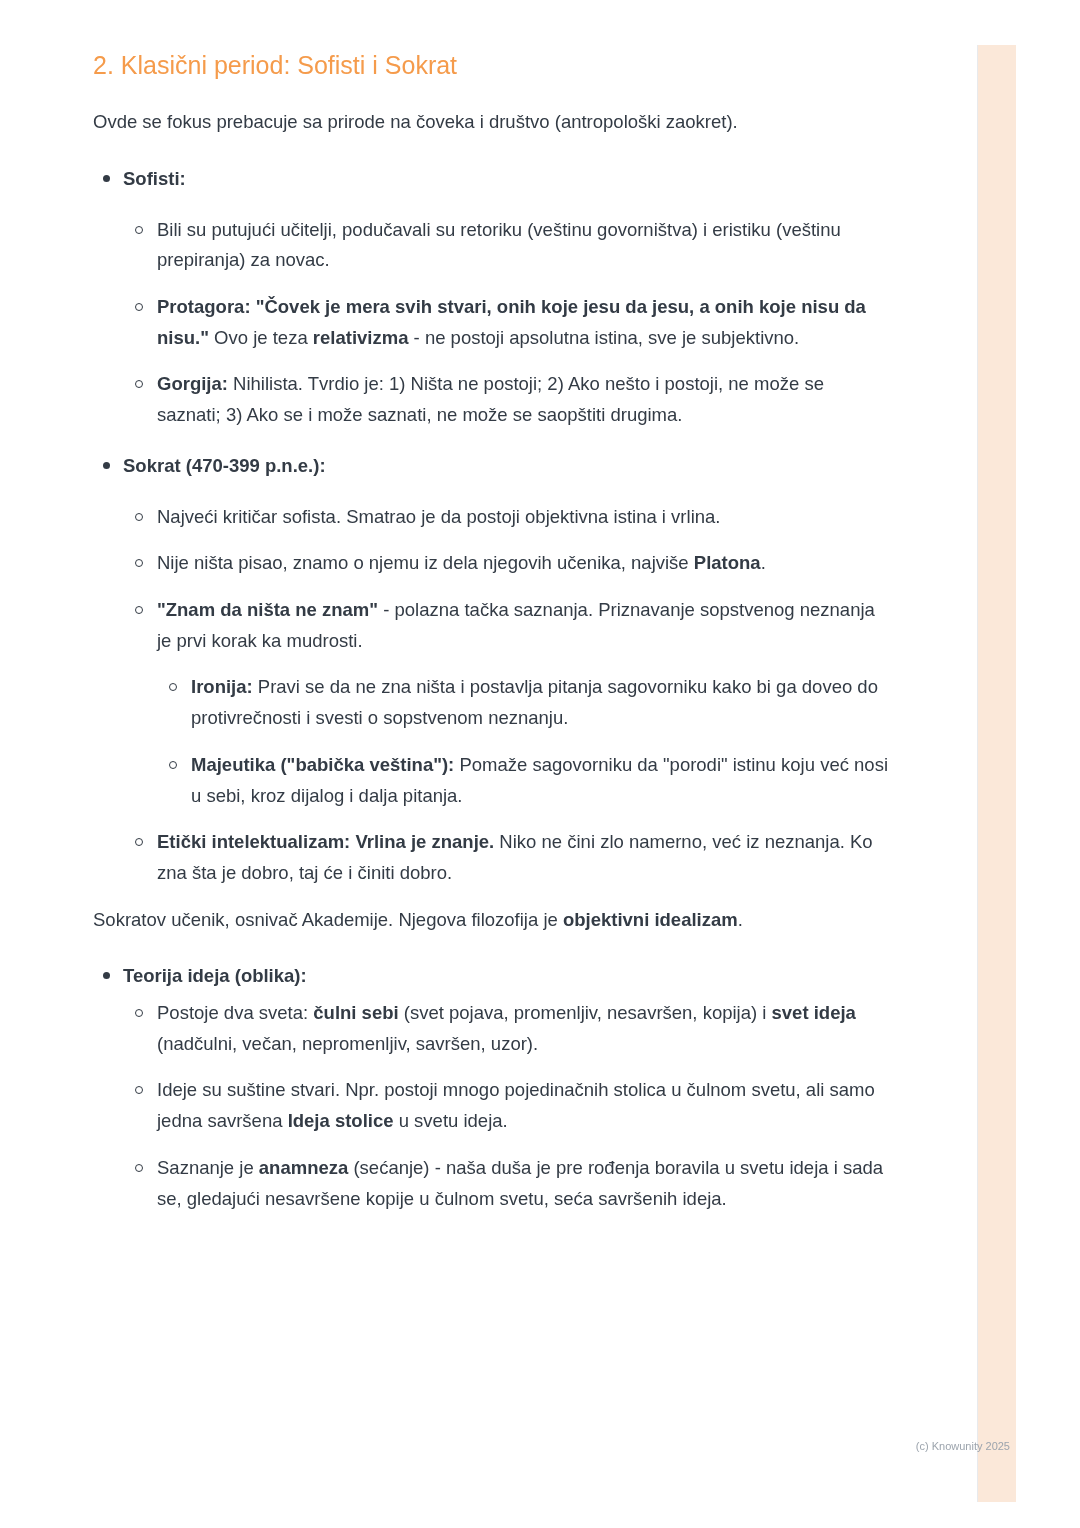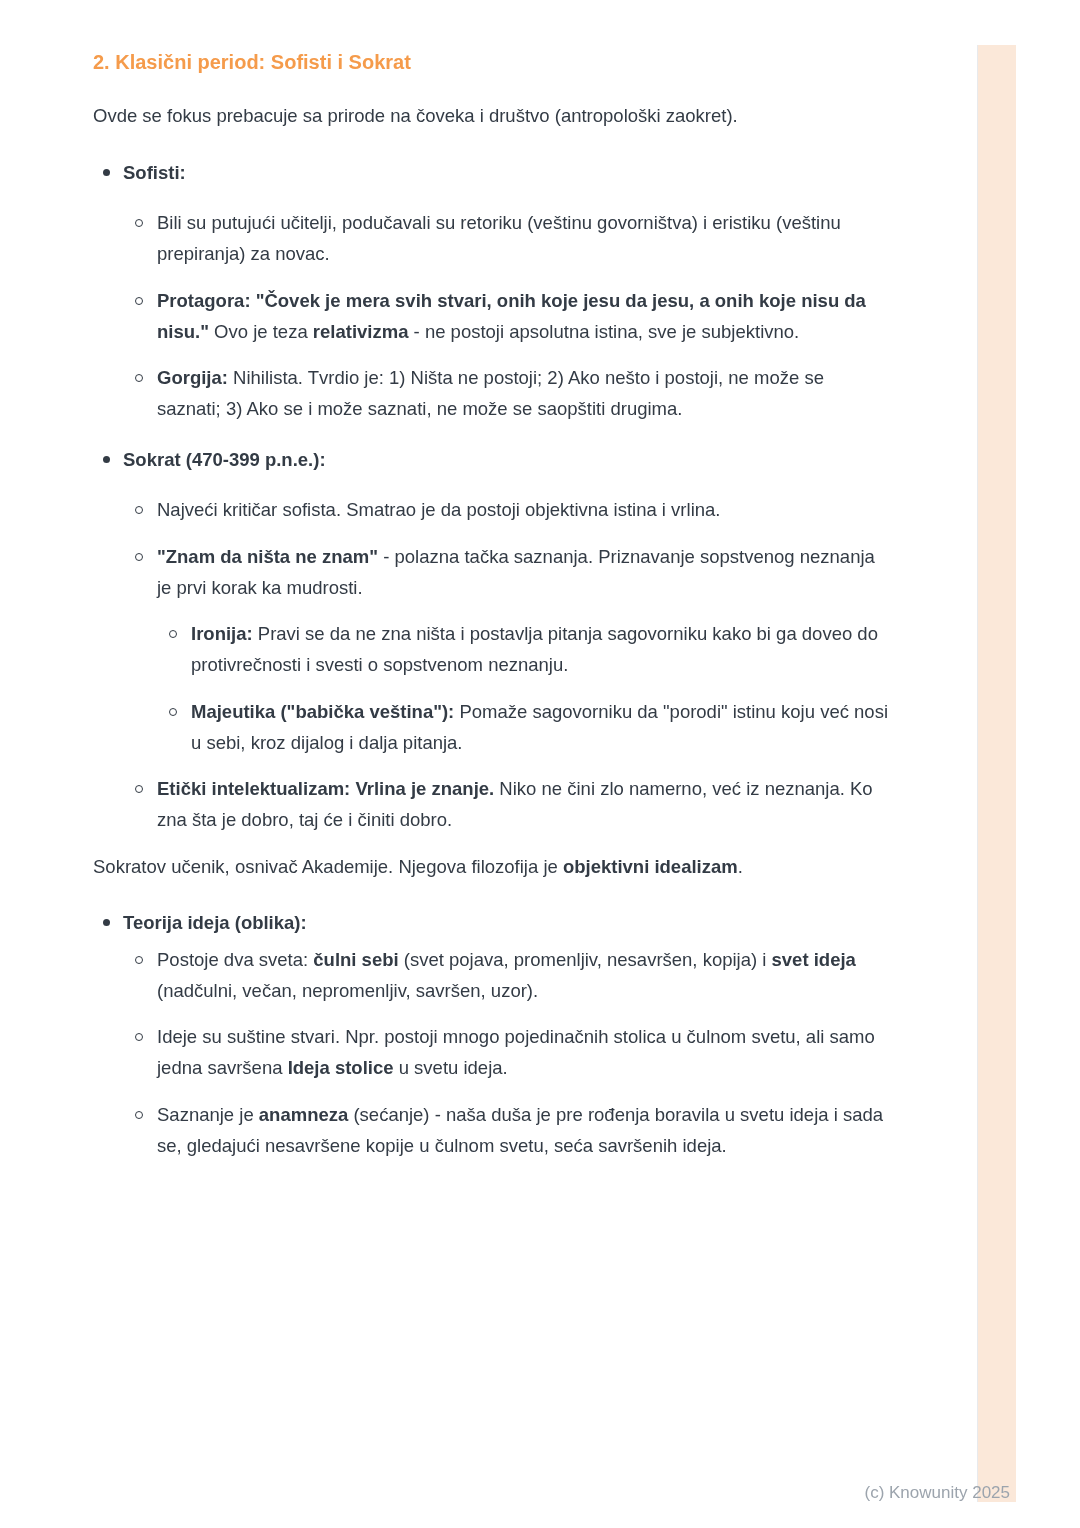--- a/index.html
+++ b/index.html
@@ -30,23 +30,23 @@
     left: 93px;
     top: 50px;
     width: 796px;
     font-size: 18.5px;
     line-height: 1.66;
     z-index: 1;
   }
 
   h2 {
     color: var(--accent, #F59B4B);
-    font-size: 20px;
+    font-size: 25px;
     line-height: 1.25;
-    font-weight: 700;
+    font-weight: 400;
     margin: 38px 0 26px 0;
   }
   h2:first-child { margin-top: 0; }
 
   p { margin: 0 0 26px 0; }
 
   strong { font-weight: 700; }
 
   .item { display: flex; align-items: flex-start; margin-bottom: 16px; }
   .item.lvl1 { margin-left: 10px; margin-top: 20px; margin-bottom: 20px; }
@@ -72,24 +72,23 @@
     border: 1.5px solid currentColor;
     background: transparent;
   }
 
   .itext { flex: 1 1 auto; }
 
   .watermark {
     position: absolute;
     right: 70px;
     top: 1440px;
-    font-size: 17px;
+    font-size: 11px;
     color: var(--muted, #9CA4AD);
     z-index: 2;
-    margin-top: 43px;
   }
 </style>
 </head>
 <body>
 
 <div class="page">
   <div class="stripe"></div>
   <div class="content" id="doc-content">
       <h2><span>2. Klasični period: Sofisti i Sokrat</span></h2>
       <p><span>Ovde se fokus prebacuje sa prirode na čoveka i društvo (antropološki zaokret).</span></p>
@@ -109,20 +108,24 @@
         <span class="bullet circle"></span>
         <div class="itext"><strong>Gorgija:</strong><span> Nihilista. Tvrdio je: 1) Ništa ne postoji; 2) Ako nešto i postoji, ne može se saznati; 3) Ako se i može saznati, ne može se saopštiti drugima.</span></div>
       </div>
       <div class="item lvl1">
         <span class="bullet disc"></span>
         <div class="itext"><strong>Sokrat (470-399 p.n.e.):</strong></div>
       </div>
       <div class="item lvl2">
         <span class="bullet circle"></span>
         <div class="itext"><span>Najveći kritičar sofista. Smatrao je da postoji objektivna istina i vrlina.</span></div>
+      </div>
+      <div class="item lvl2">
+        <span class="bullet circle"></span>
+        <div class="itext"><span>Nije ništa pisao, znamo o njemu iz dela njegovih učenika, najviše </span><strong>Platona</strong><span>.</span></div>
       </div>
       <div class="item lvl2">
         <span class="bullet circle"></span>
         <div class="itext"><strong>"Znam da ništa ne znam"</strong><span> - polazna tačka saznanja. Priznavanje sopstvenog neznanja je prvi korak ka mudrosti.</span></div>
       </div>
       <div class="item lvl3">
         <span class="bullet circle"></span>
         <div class="itext"><strong>Ironija:</strong><span> Pravi se da ne zna ništa i postavlja pitanja sagovorniku kako bi ga doveo do protivrečnosti i svesti o sopstvenom neznanju.</span></div>
       </div>
       <div class="item lvl3">

